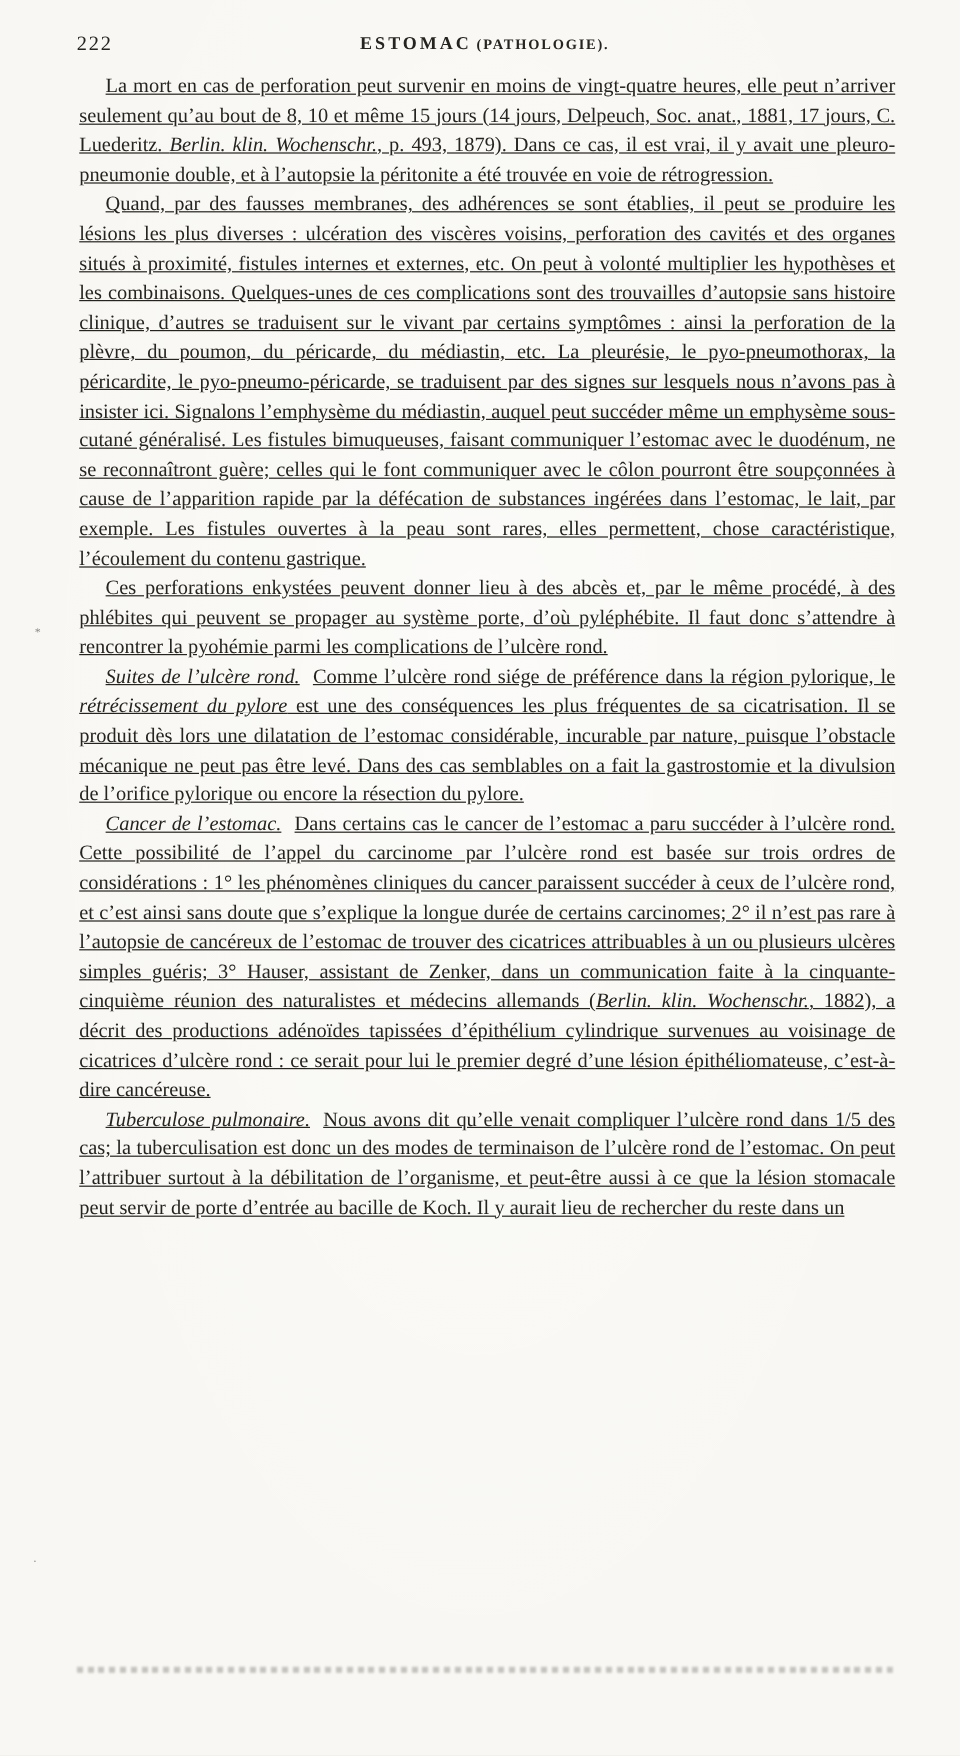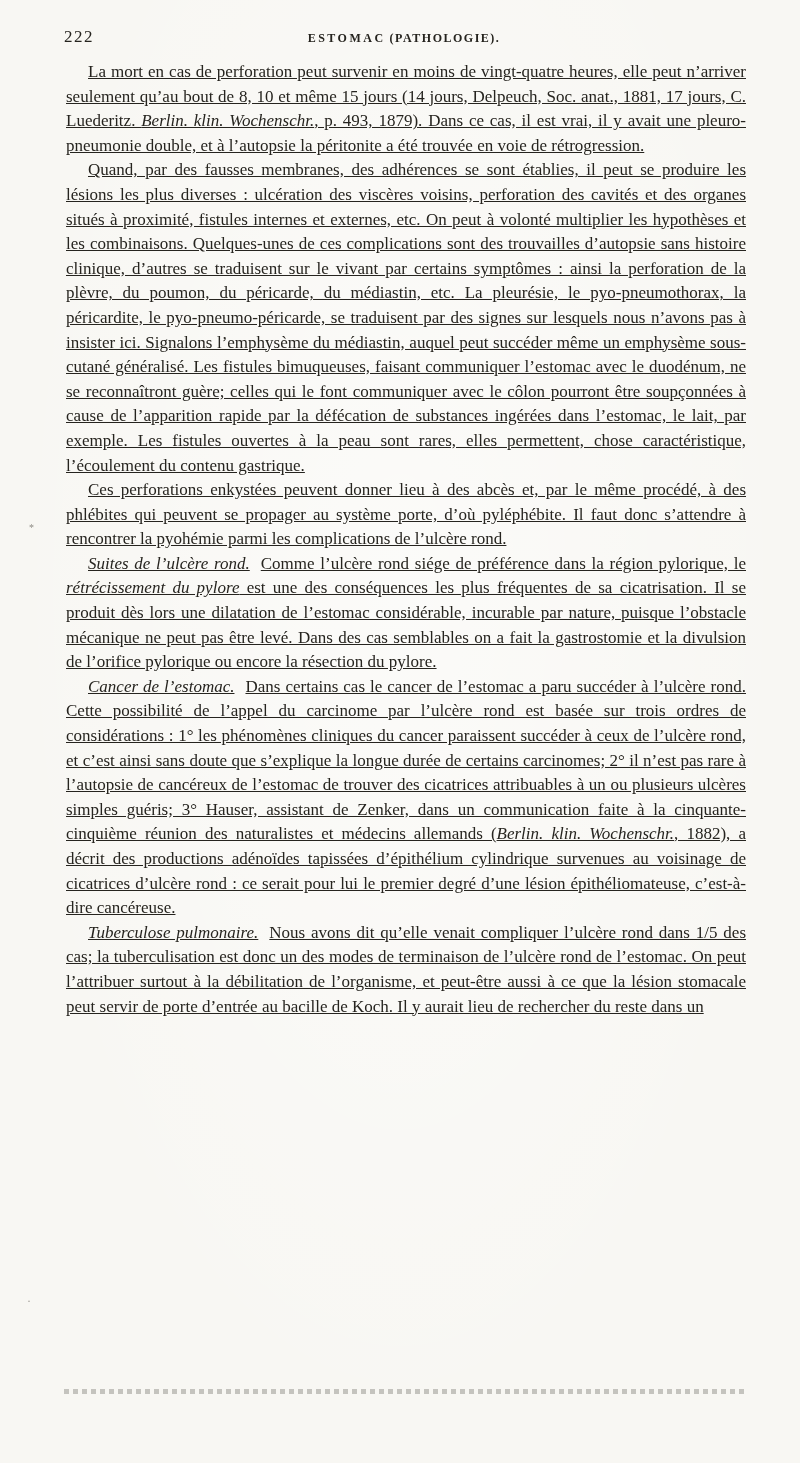--- a/index.html
+++ b/index.html
@@ -9,21 +9,21 @@
     margin:0 auto;
     background:#f8f7f3;
     background-image:radial-gradient(ellipse at 50% 40%, rgba(255,255,255,.5) 0%, rgba(255,255,255,0) 70%);
     color:#26241f;
     font-family:"Liberation Serif","DejaVu Serif",serif;
     overflow:hidden;
   }
   .running-head{position:absolute;top:26px;left:64px;right:56px;height:24px;}
   .pagenum{position:absolute;left:0;top:1px;font-size:17px;letter-spacing:1.5px;}
   .head-title{position:absolute;left:0;right:0;top:2px;text-align:center;font-weight:bold;white-space:nowrap;}
-  .head-main{font-size:12px;letter-spacing:2.5px;}
+  .head-main{font-size:15px;letter-spacing:2.5px;}
   .head-sub{font-size:12px;letter-spacing:1.5px;margin-left:4px;}
   .text-block{
     position:absolute;top:60px;left:66px;width:680px;
     font-size:17px;line-height:24.6px;
     text-align:justify;
   }
   .para{margin:0;text-indent:22px;text-decoration:underline;}
   .it{font-style:italic;}
   .para-head{font-style:italic;margin-right:11px;}
   .margin-mark{

